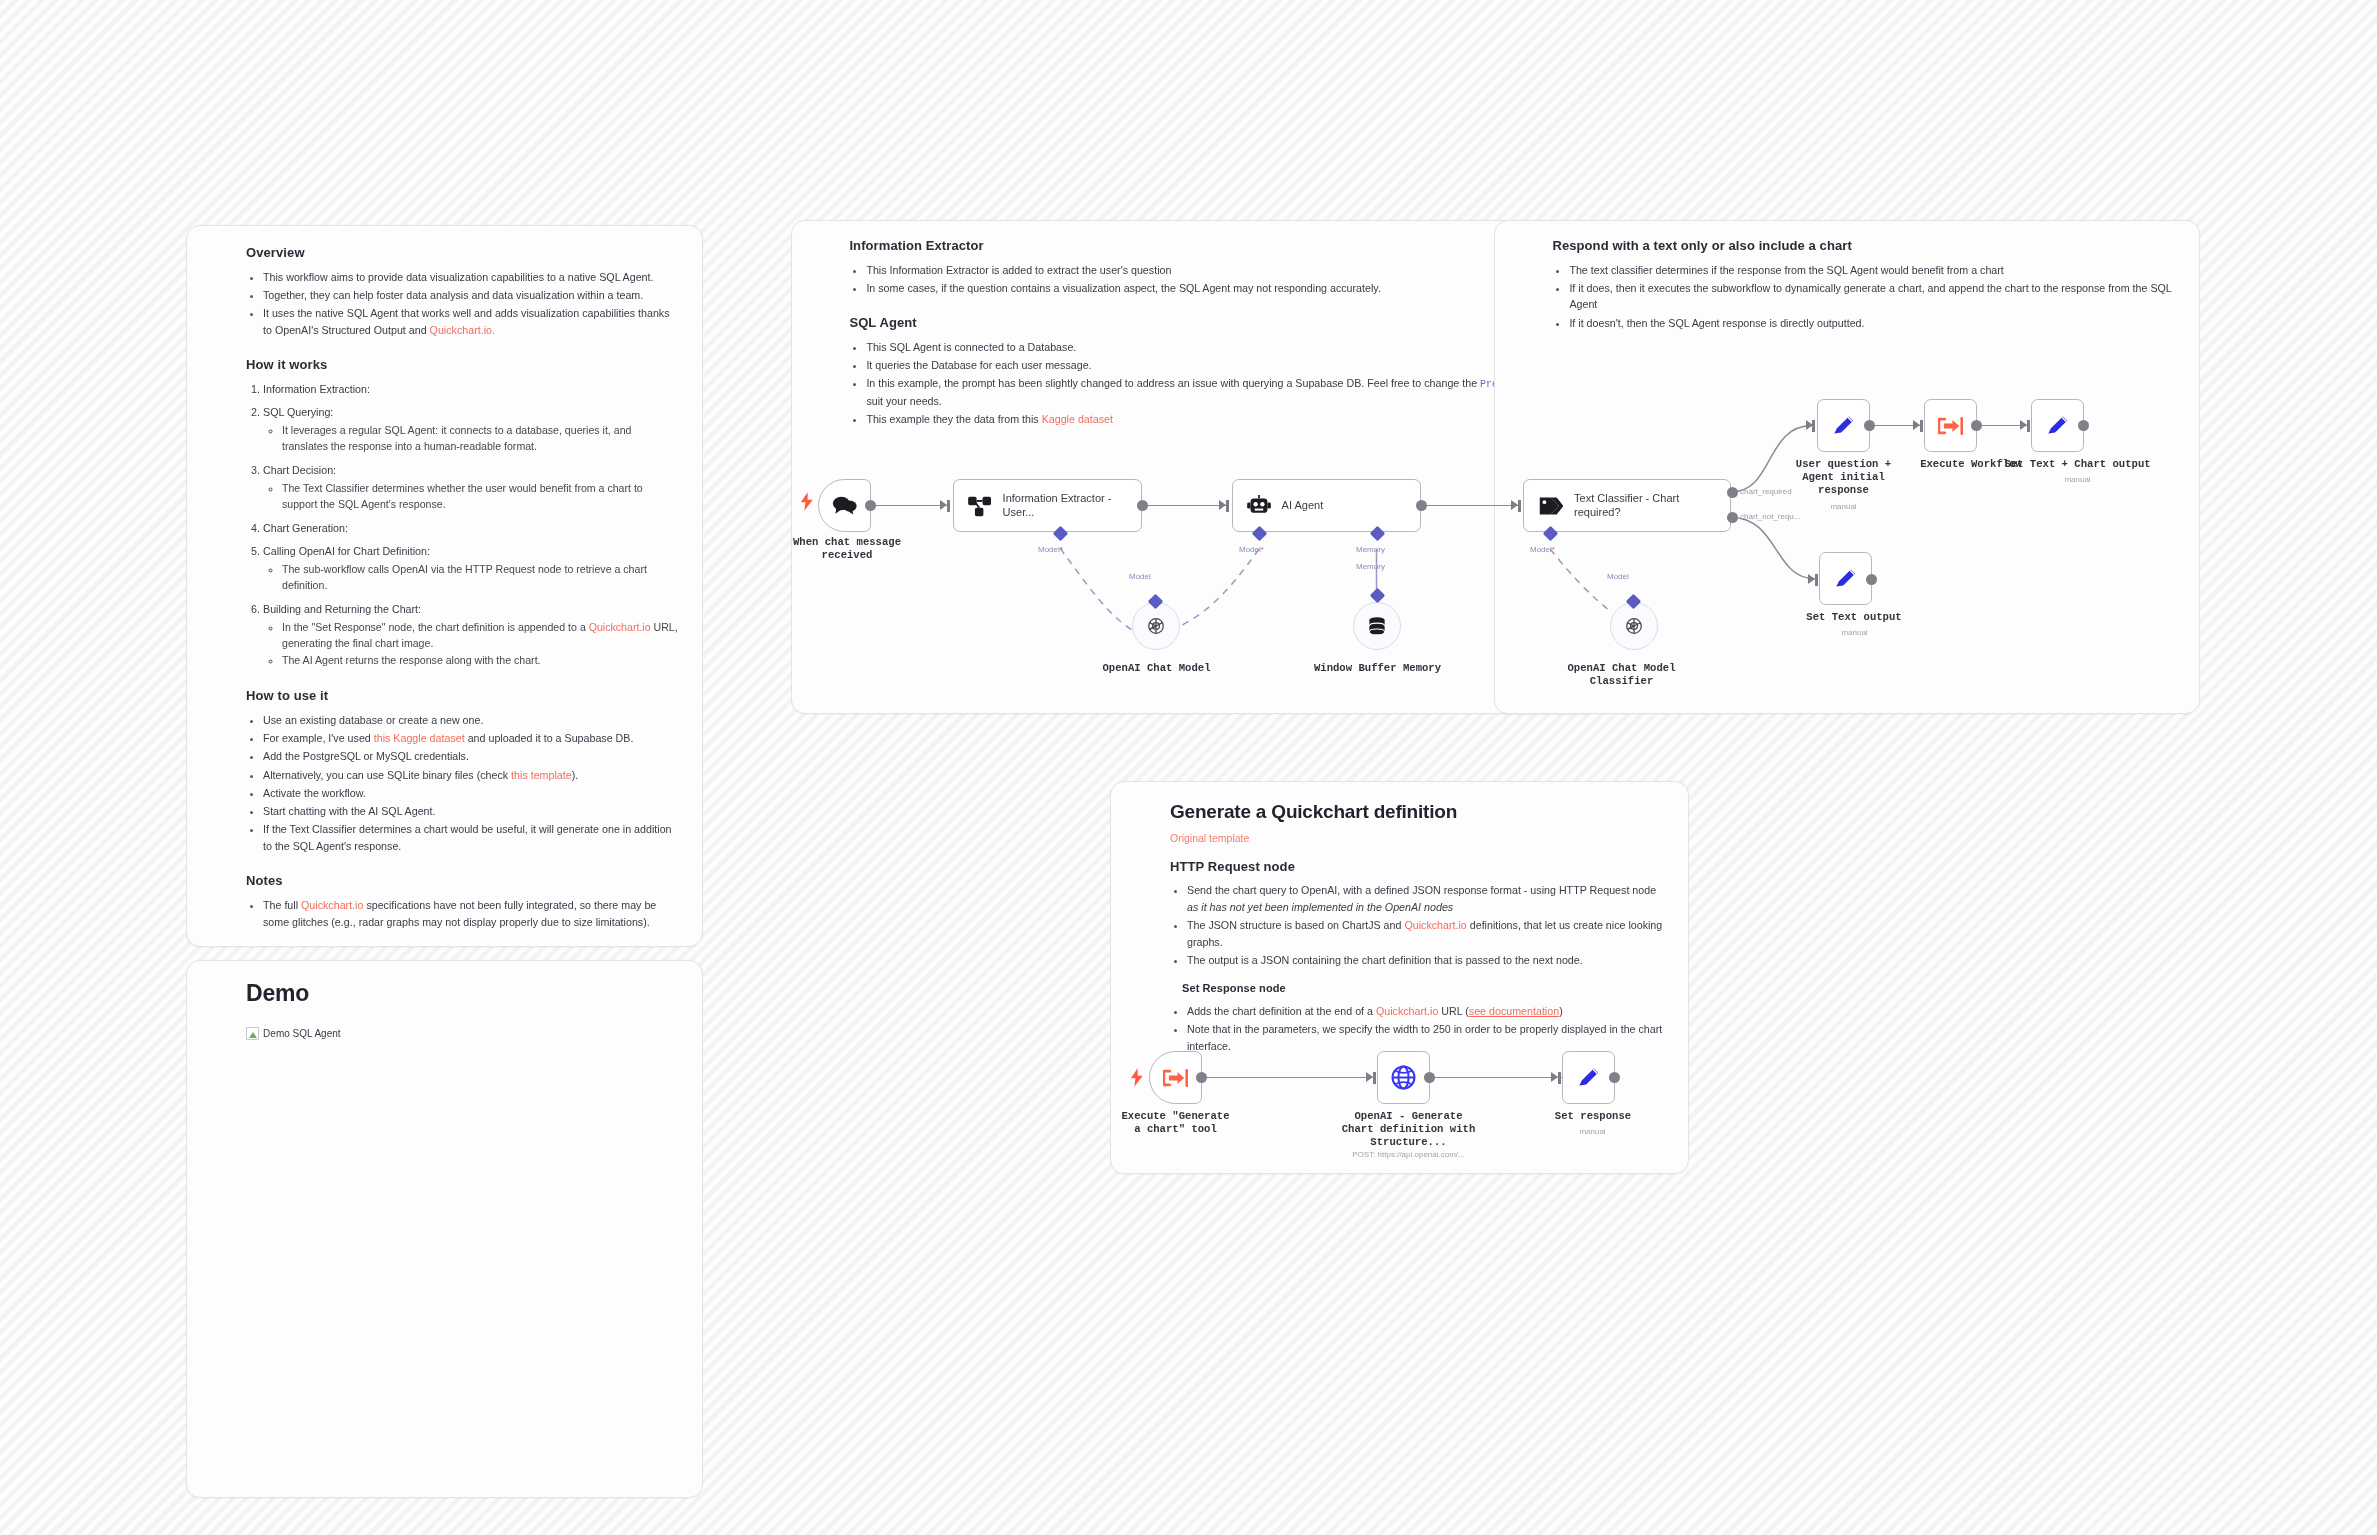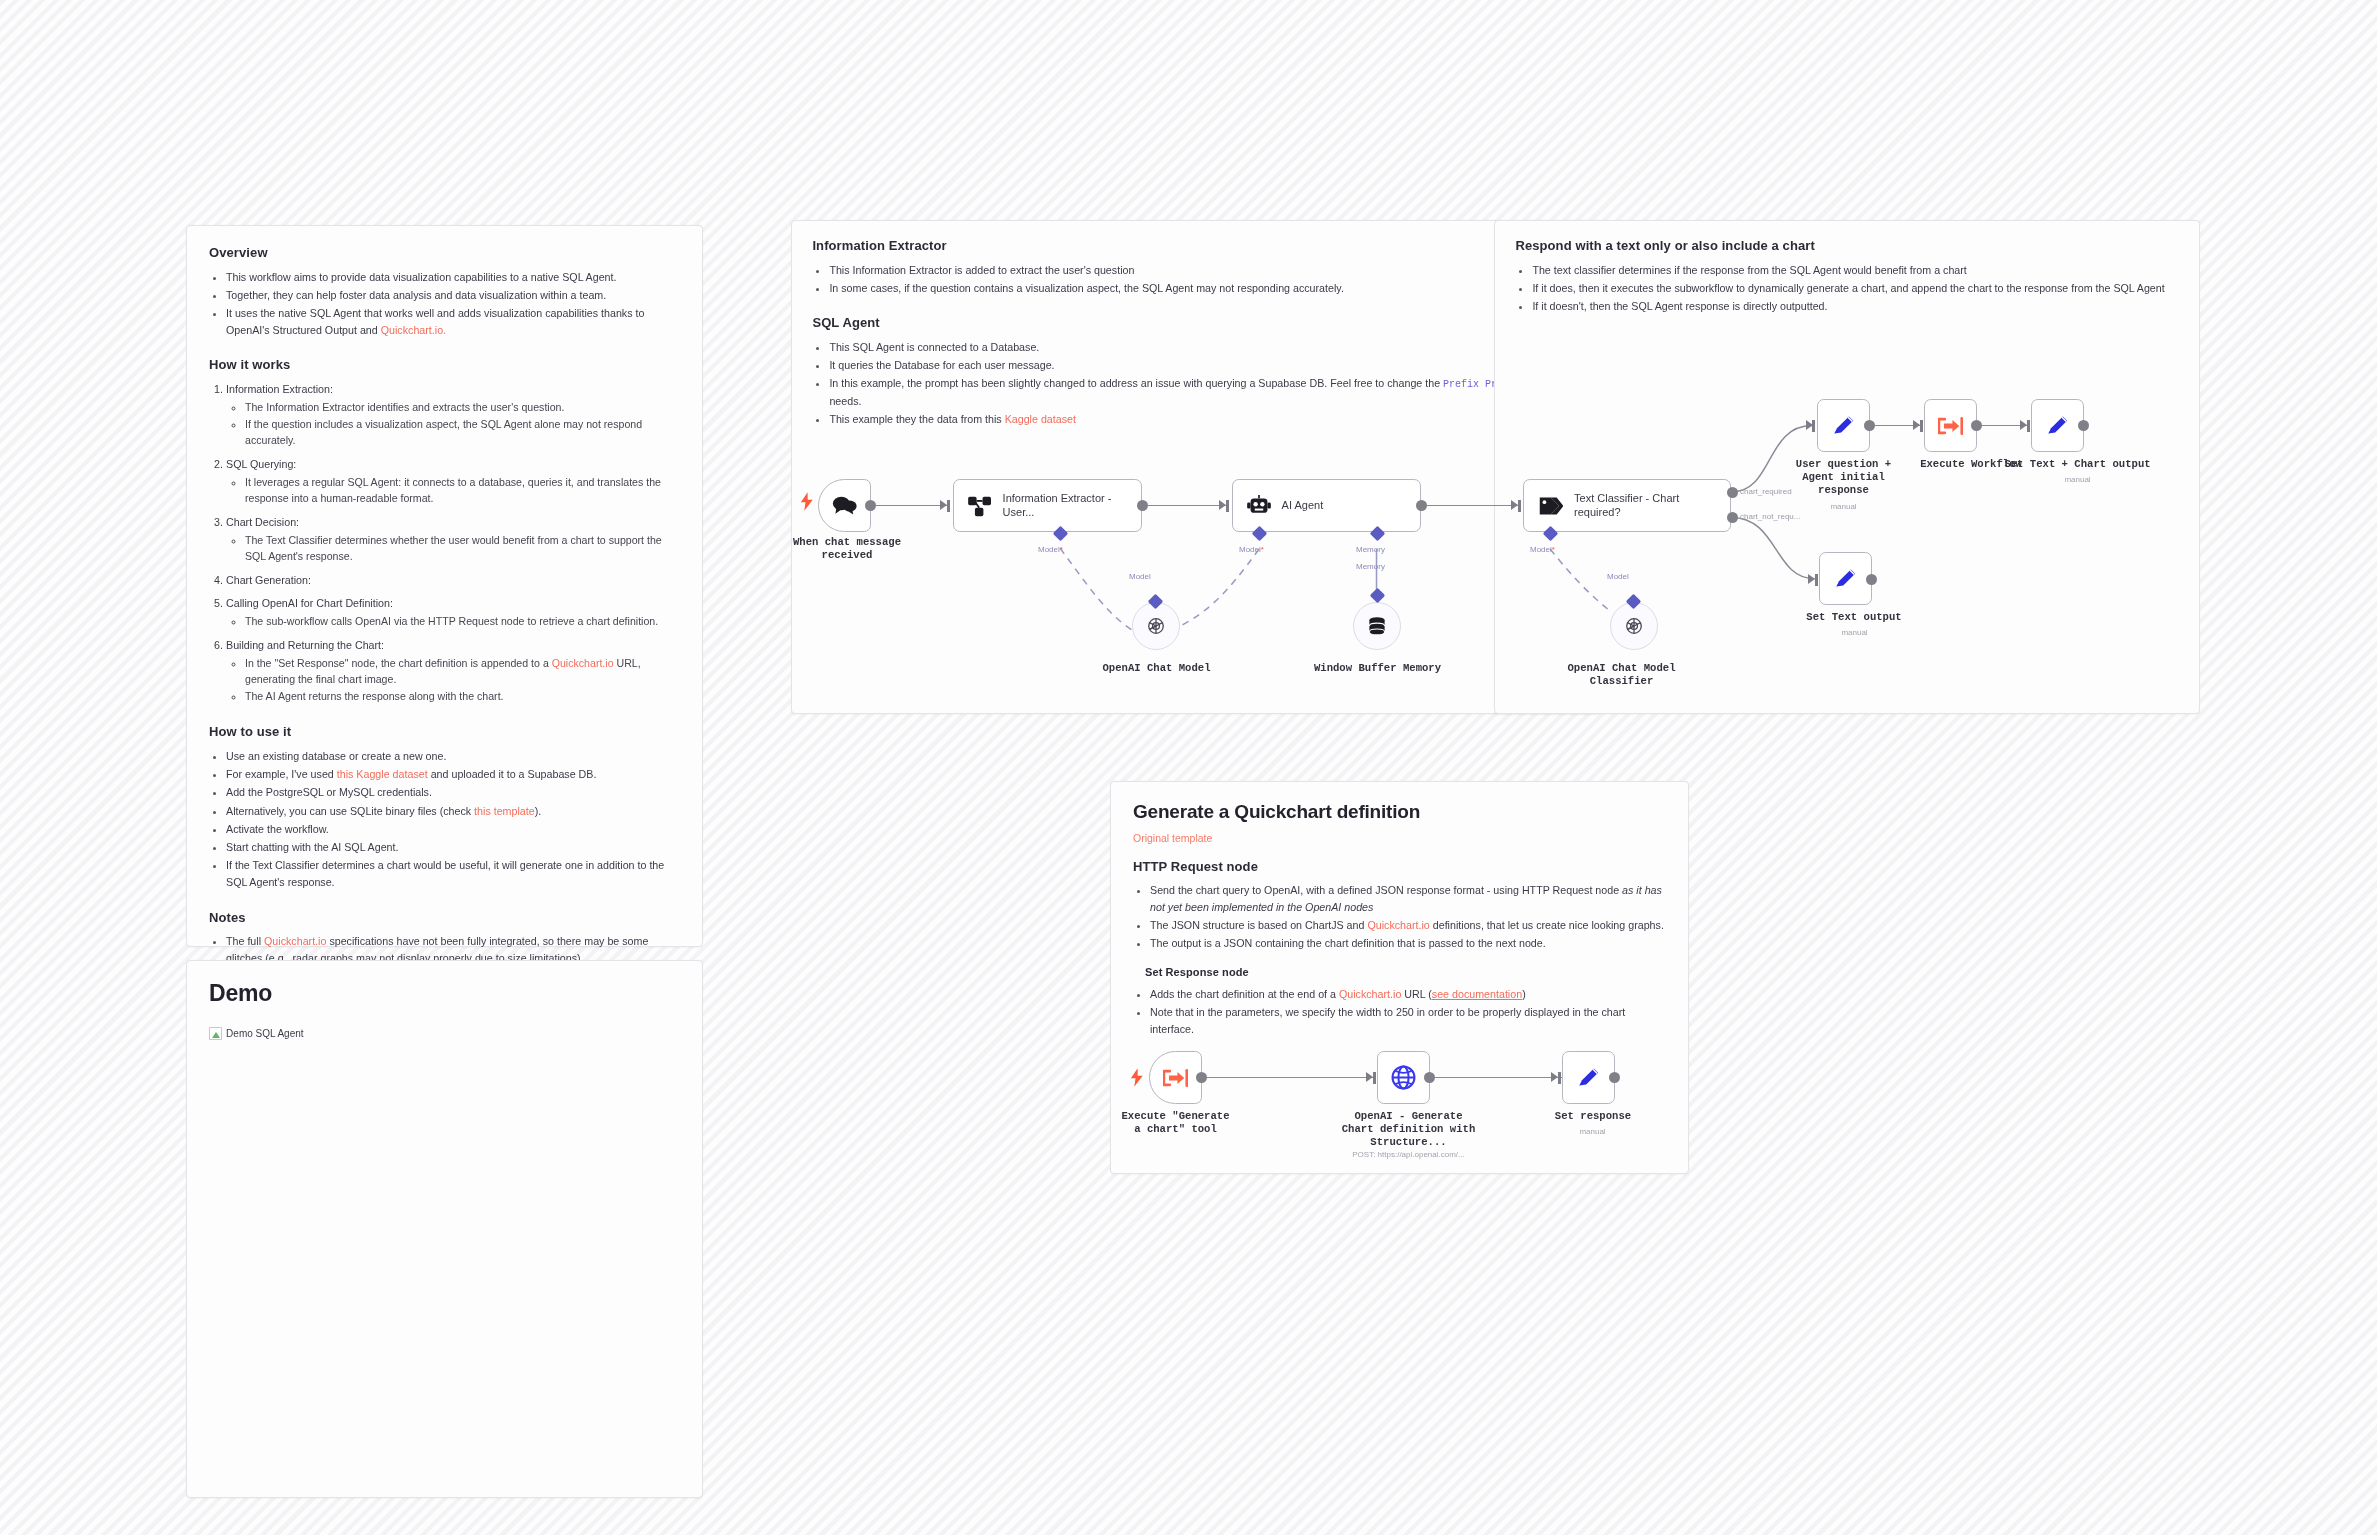--- a/index.html
+++ b/index.html
@@ -21,22 +21,23 @@
       rgba(255,255,255,0.85) 4.3px,
       rgba(255,255,255,0.85) 9.4px
     );
   }
 
   
   .panel {
     position: absolute;
     background: #fdfdfe;
     border: 0.9px solid #e3e3e8;
-    border-radius: 4px;
+    border-radius: 14px;
     box-shadow: 0 0.9px 1.7px rgba(20,20,40,0.04);
+    padding-left: 37px;
   }
   .panel-inner { padding: 19px 22px 15.3px 22px; }
 
   h3.note-h { font-size: 13px; font-weight: bold; color: #2b2b36; margin-bottom: 8.5px; letter-spacing: 0.1px; }
   h3.note-h.sub { margin-top: 19px; }
   h2.big-h { font-size: 23px; font-weight: bold; color: #23232e; letter-spacing: -0.2px; }
 
   ul.note-list, ol.note-list { margin: 0 0 0 17px; }
   ul.note-list li, ol.note-list li {
     font-size: 10.7px; line-height: 1.55; color: #3b3b47; margin-bottom: 1.7px;
@@ -138,24 +139,20 @@
       <ul class="note-list">
         <li>This workflow aims to provide data visualization capabilities to a native SQL Agent.</li>
         <li>Together, they can help foster data analysis and data visualization within a team.</li>
         <li><span>It uses the native SQL Agent that works well and adds visualization capabilities thanks to OpenAI's Structured Output and </span><span class="lnk">Quickchart.io.</span></li>
       </ul>
 
       <h3 class="note-h sub">How it works</h3>
       <ol class="note-list">
         <li>
           <span>Information Extraction:</span>
-          <ul class="inner-list">
-            <li>The Information Extractor identifies and extracts the user's question.</li>
-            <li>If the question includes a visualization aspect, the SQL Agent alone may not respond accurately.</li>
-          </ul>
         </li>
         <li>
           <span>SQL Querying:</span>
           <ul class="inner-list">
             <li>It leverages a regular SQL Agent: it connects to a database, queries it, and translates the response into a human-readable format.</li>
           </ul>
         </li>
         <li>
           <span>Chart Decision:</span>
           <ul class="inner-list">

